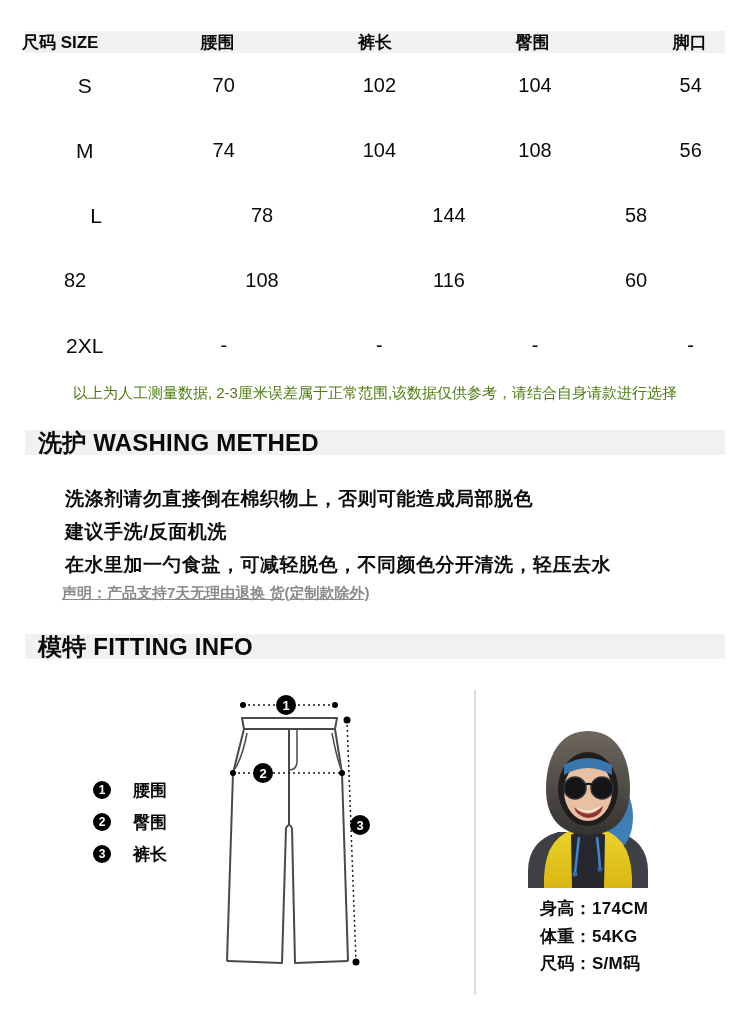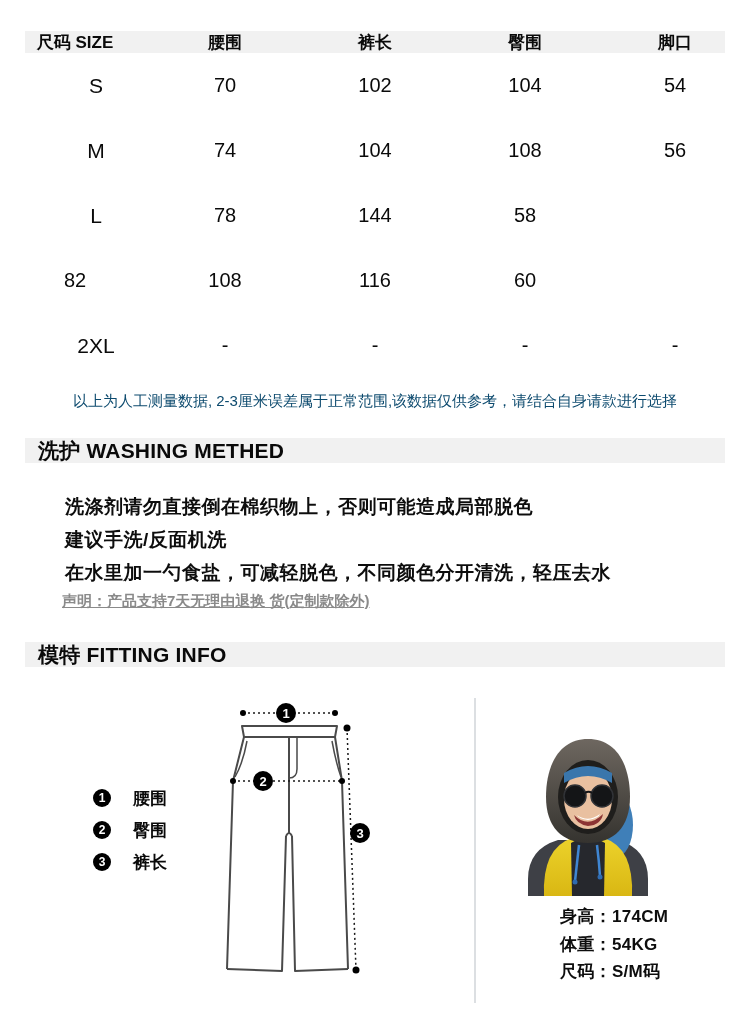--- a/index.html
+++ b/index.html
@@ -2,47 +2,47 @@
 <html><head>
 <meta charset="utf-8">
 <style>
   html,body{margin:0;padding:0;}
   body{
     width:750px;height:1026px;background:#ffffff;position:relative;
     font-family:"Liberation Sans", sans-serif;color:#111;overflow:hidden;
   }
   
   .size-table{padding-top:31px;}
-  .trow{display:flex;height:65px;align-items:center;}
+  .trow{display:flex;height:65px;align-items:center;gap:37px;}
   .trow .cell{width:20%;text-align:center;font-size:20px;color:#0a0a0a;}
   .trow .cell.size-cell{padding-left:42px;box-sizing:border-box;font-size:21px;}
   .thead{height:22px;position:relative;display:flex;align-items:center;}
   .thead::before{content:"";position:absolute;left:25px;right:25px;top:0;bottom:0;background:#f1f1f1;}
   .thead .cell{width:20%;text-align:center;font-weight:bold;font-size:17px;position:relative;z-index:1;}
-  .note{margin-top:14px;text-align:center;font-size:15px;color:#0c4a6e;height:18px;line-height:18px;}
+  .note{margin-top:6px;text-align:center;font-size:15px;color:#4d7c0f;height:18px;line-height:18px;}
   
   .section-bar{margin:0 25px;background:#f1f1f1;height:25px;display:flex;align-items:center;
-    padding-left:13px;font-size:21px;font-weight:bold;color:#0a0a0a;letter-spacing:0.2px;}
+    padding-left:13px;font-size:24px;font-weight:bold;color:#0a0a0a;letter-spacing:0.2px;}
   .bar-washing{margin-top:28px;}
   .bar-fitting{margin-top:32px;}
   
   .wash-lines{margin:27px 0 0 65px;}
   .wash-line{font-size:19px;font-weight:bold;line-height:33px;color:#0d0d0d;letter-spacing:0.5px;}
   .disclaimer{margin:3px 0 0 62px;font-size:15px;font-weight:bold;color:#8a8a8a;height:18px;line-height:18px;text-decoration:underline;}
   
   .fitting{position:relative;height:360px;}
   .legend{position:absolute;left:93px;top:122px;}
   .legend-item{display:flex;align-items:center;height:18px;margin-bottom:14px;}
   .legend-num{width:18px;height:18px;border-radius:50%;background:#000;color:#fff;
     font-size:12px;font-weight:bold;display:flex;align-items:center;justify-content:center;}
   .legend-label{margin-left:22px;font-size:17px;font-weight:bold;color:#0a0a0a;}
   .pants-svg{position:absolute;left:222px;top:36px;}
   .v-divider{position:absolute;left:474px;top:31px;width:2px;height:305px;background:#dcdfe2;}
   .model-svg{position:absolute;left:524px;top:66px;}
-  .model-stats{position:absolute;left:560px;top:236px;}
+  .model-stats{position:absolute;left:540px;top:236px;}
   .stat-line{font-size:17px;font-weight:bold;line-height:27.5px;color:#0d0d0d;letter-spacing:0.3px;}
 </style>
 </head>
 <body>
 
 <div class="size-table">
   <div class="trow thead">
     <div class="cell">尺码 SIZE</div>
     <div class="cell">腰围</div>
     <div class="cell">裤长</div>

